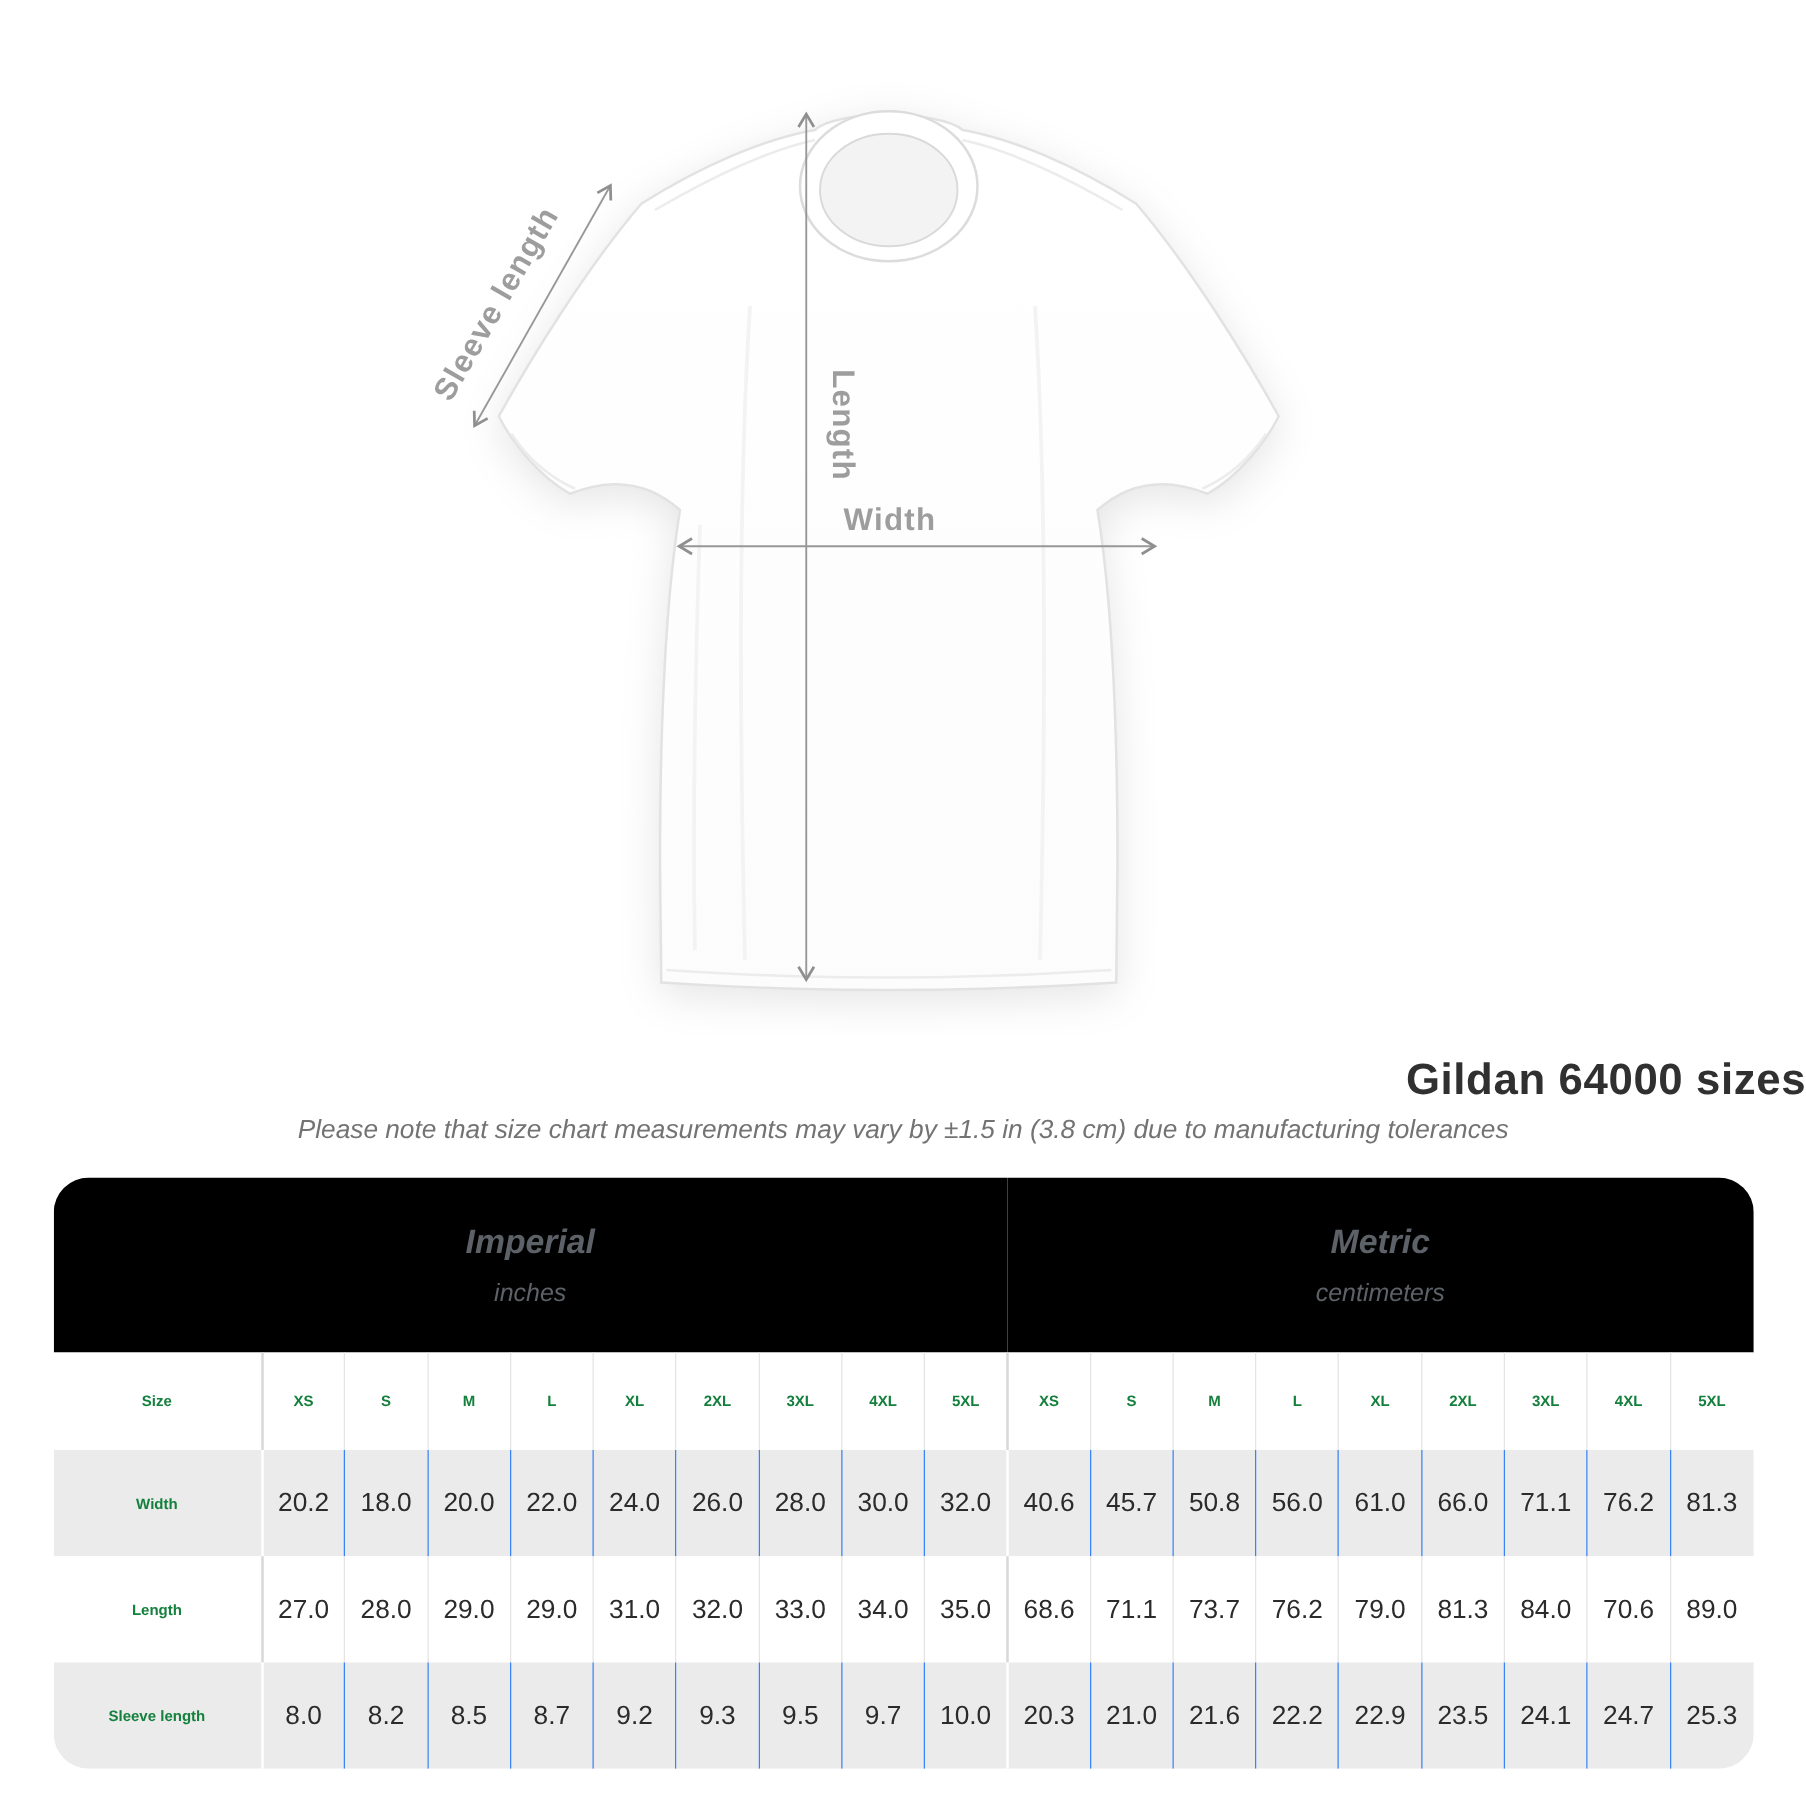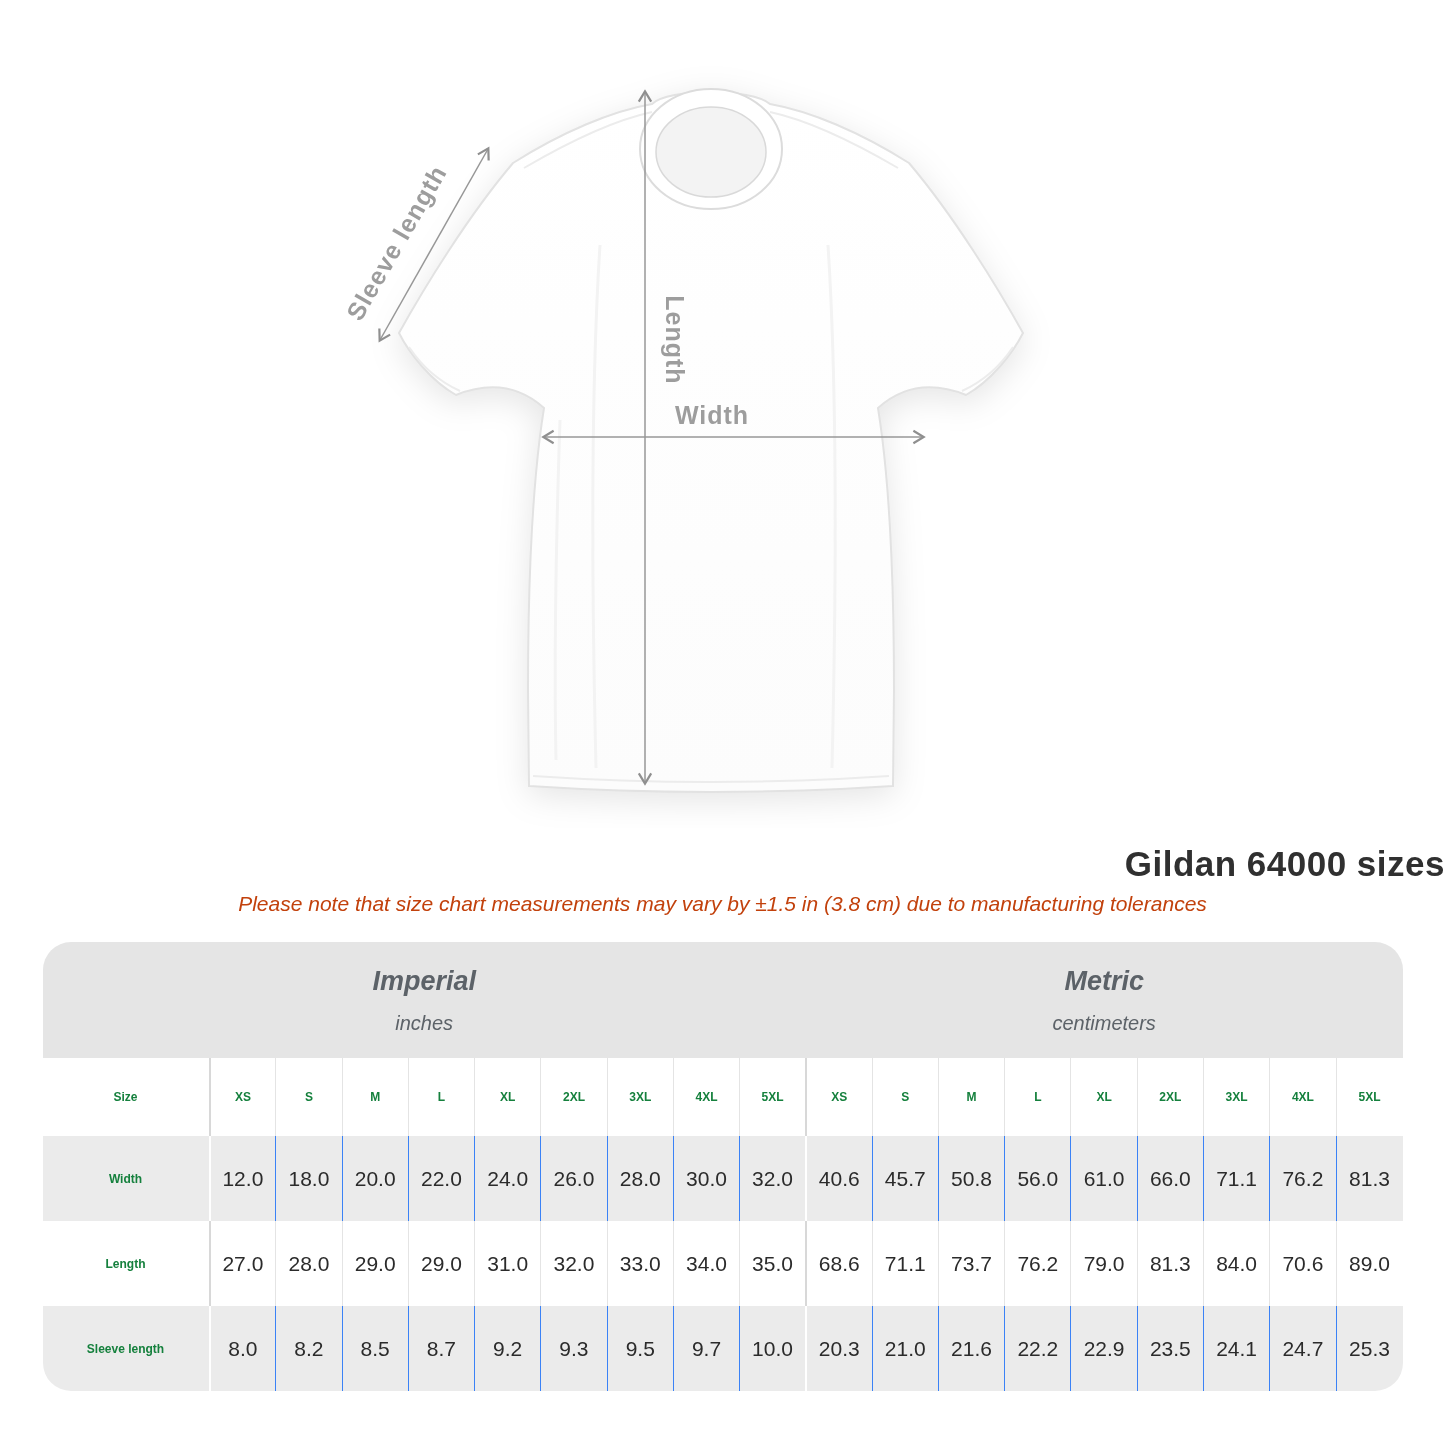--- a/index.html
+++ b/index.html
@@ -39,21 +39,21 @@
     font-size: 35px;
     font-weight: bold;
     color: #303030;
     letter-spacing: 0.5px;
   }
   .note {
     margin: 0 0 26px 0;
     text-align: center;
     font-size: 21px;
     font-style: italic;
-    color: #c2410c;
+    color: #737373;
   }
 
   
   .table-card {
     width: 1360px;
     margin: 0 auto;
     border-radius: 28px;
     overflow: hidden;
   }
   table.size-table {
@@ -61,22 +61,22 @@
     border-collapse: collapse;
     table-layout: fixed;
   }
   .size-table td, .size-table th {
     text-align: center;
     vertical-align: middle;
     padding: 0;
   }
   
   .band {
-    background: #e5e5e5;
-    height: 116px;
+    background: #000000;
+    height: 140px;
     vertical-align: middle;
   }
   .band .g-name {
     font-size: 27px;
     font-weight: bold;
     font-style: italic;
     color: #5c6268;
   }
   .band .g-unit {
     margin-top: 15px;
@@ -218,21 +218,21 @@
             <th class="hdr sep">M</th>
             <th class="hdr sep">L</th>
             <th class="hdr sep">XL</th>
             <th class="hdr sep">2XL</th>
             <th class="hdr sep">3XL</th>
             <th class="hdr sep">4XL</th>
             <th class="hdr sep">5XL</th>
           </tr>
           <tr class="data-row shaded">
             <td class="rowlbl">Width</td>
-            <td class="val thick">12.0</td>
+            <td class="val thick">20.2</td>
             <td class="val sep">18.0</td>
             <td class="val sep">20.0</td>
             <td class="val sep">22.0</td>
             <td class="val sep">24.0</td>
             <td class="val sep">26.0</td>
             <td class="val sep">28.0</td>
             <td class="val sep">30.0</td>
             <td class="val sep">32.0</td>
             <td class="val thick">40.6</td>
             <td class="val sep">45.7</td>

